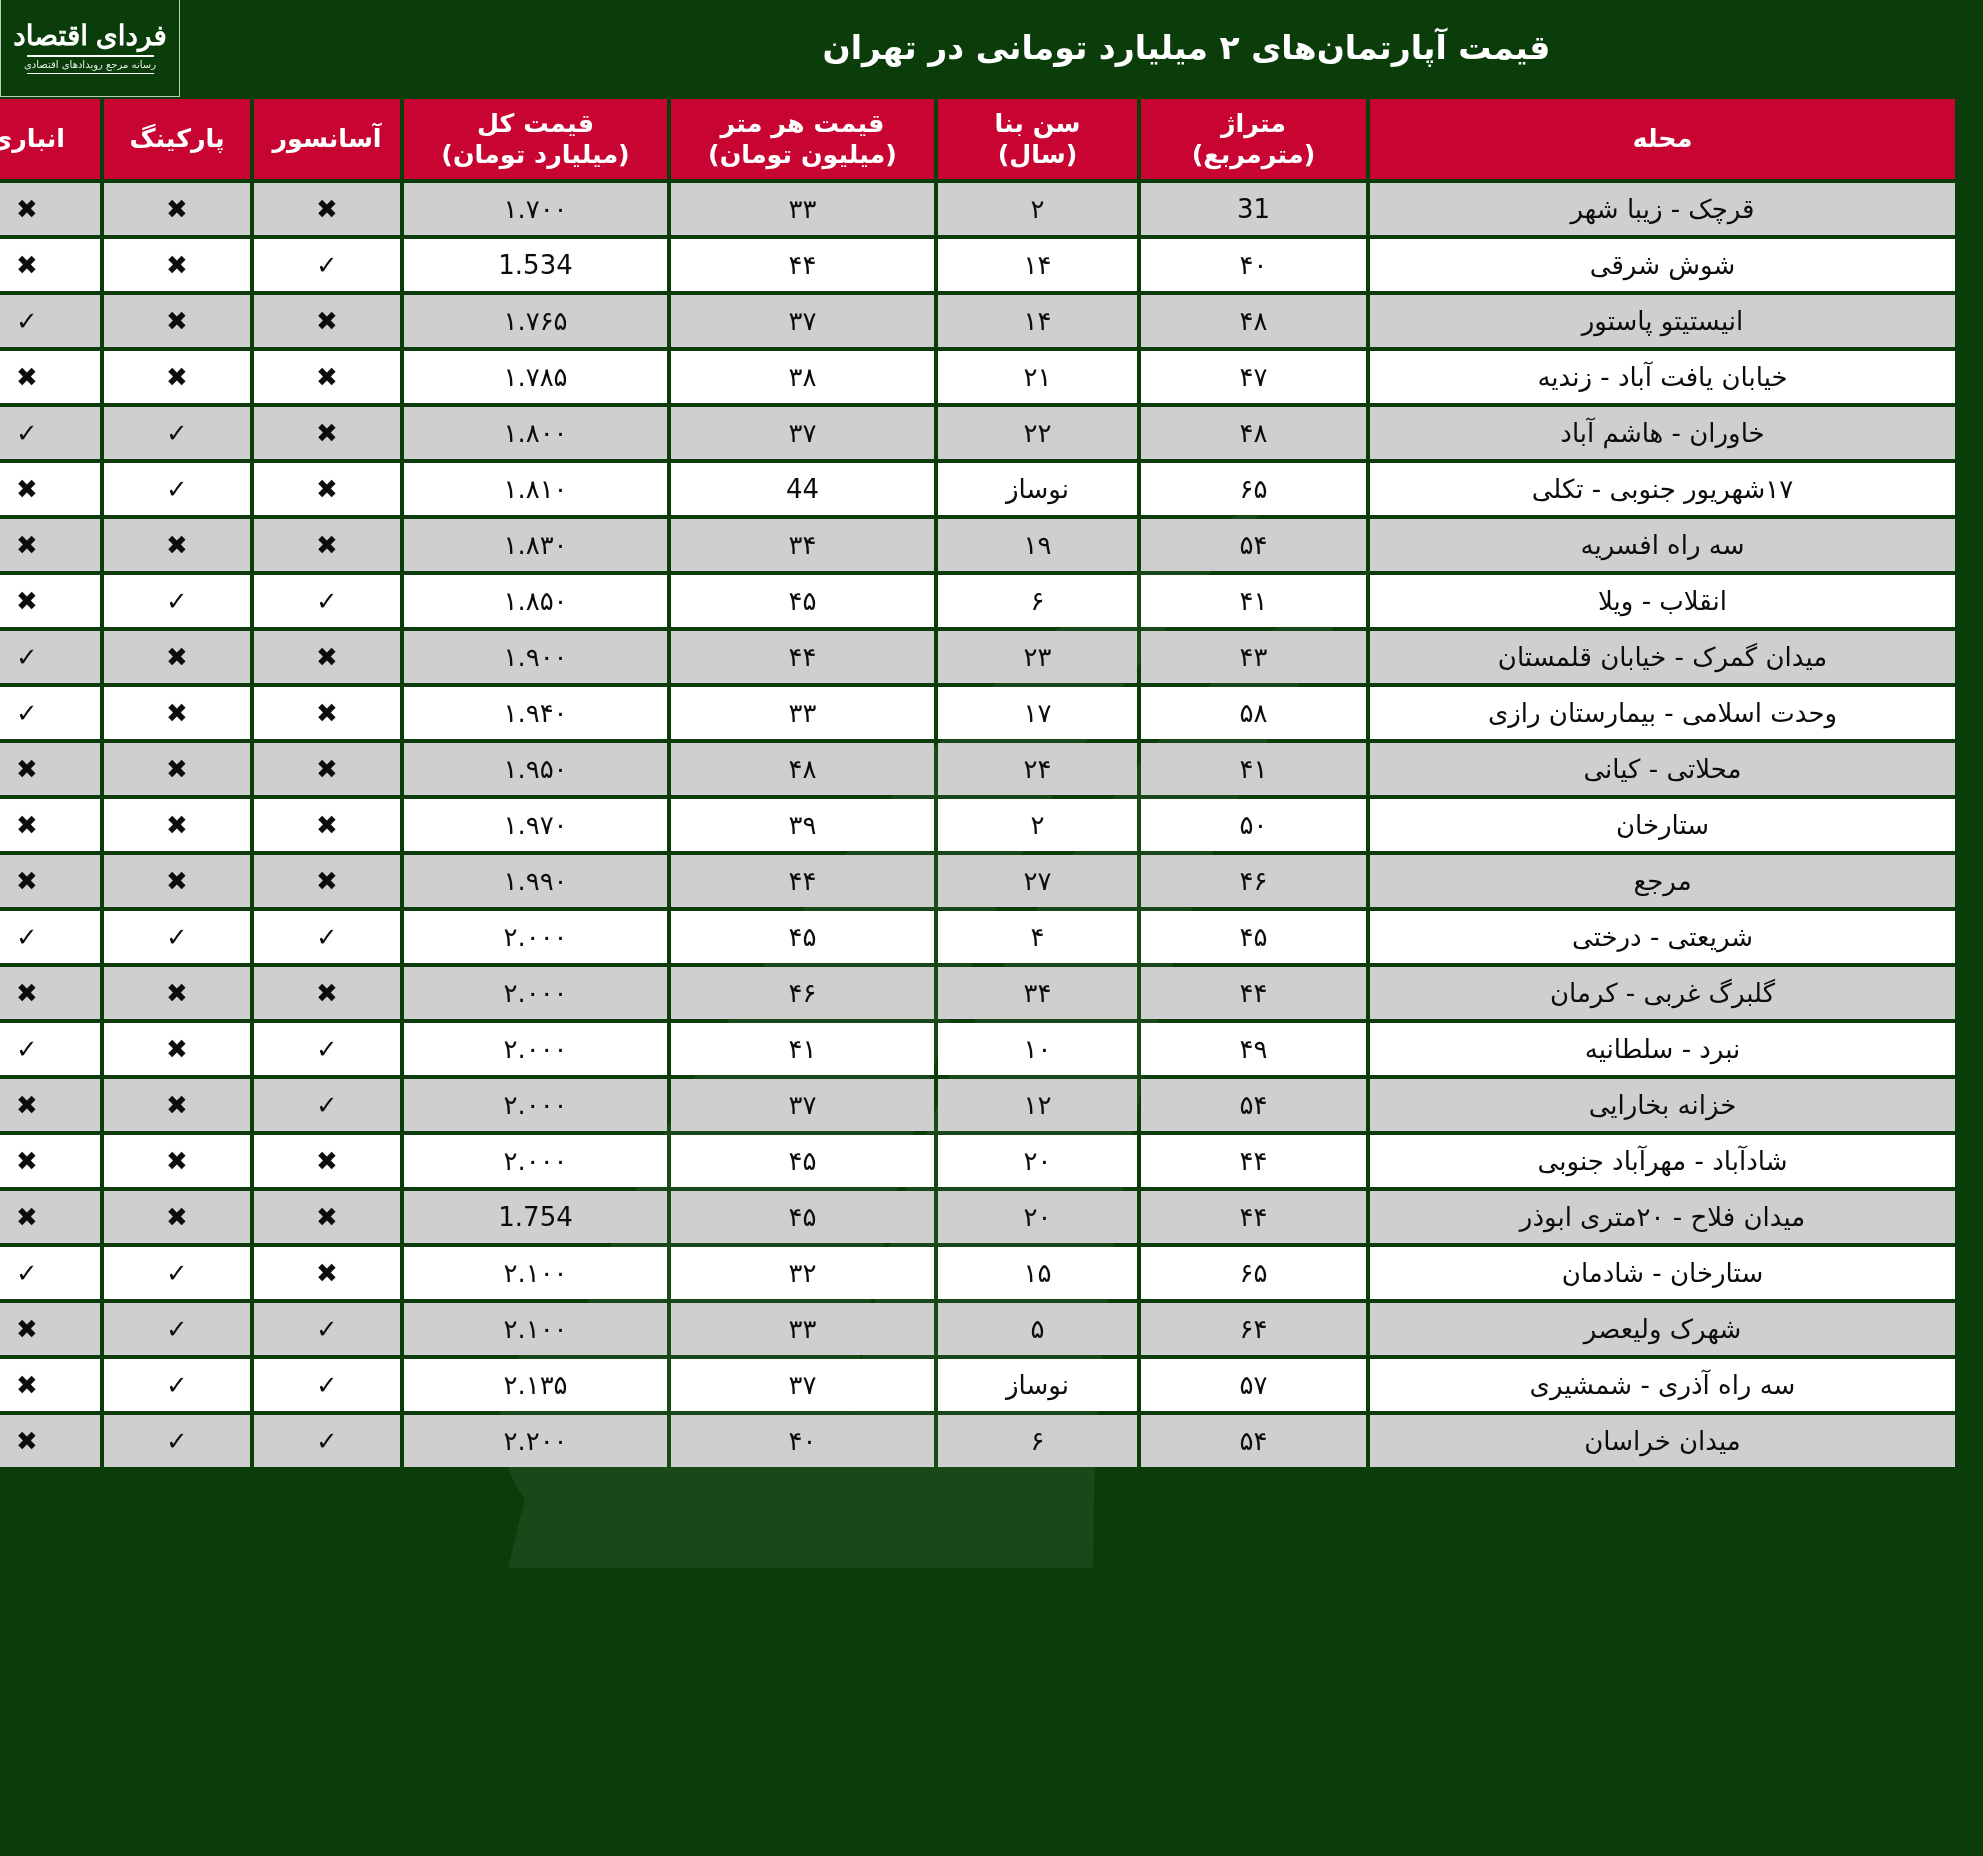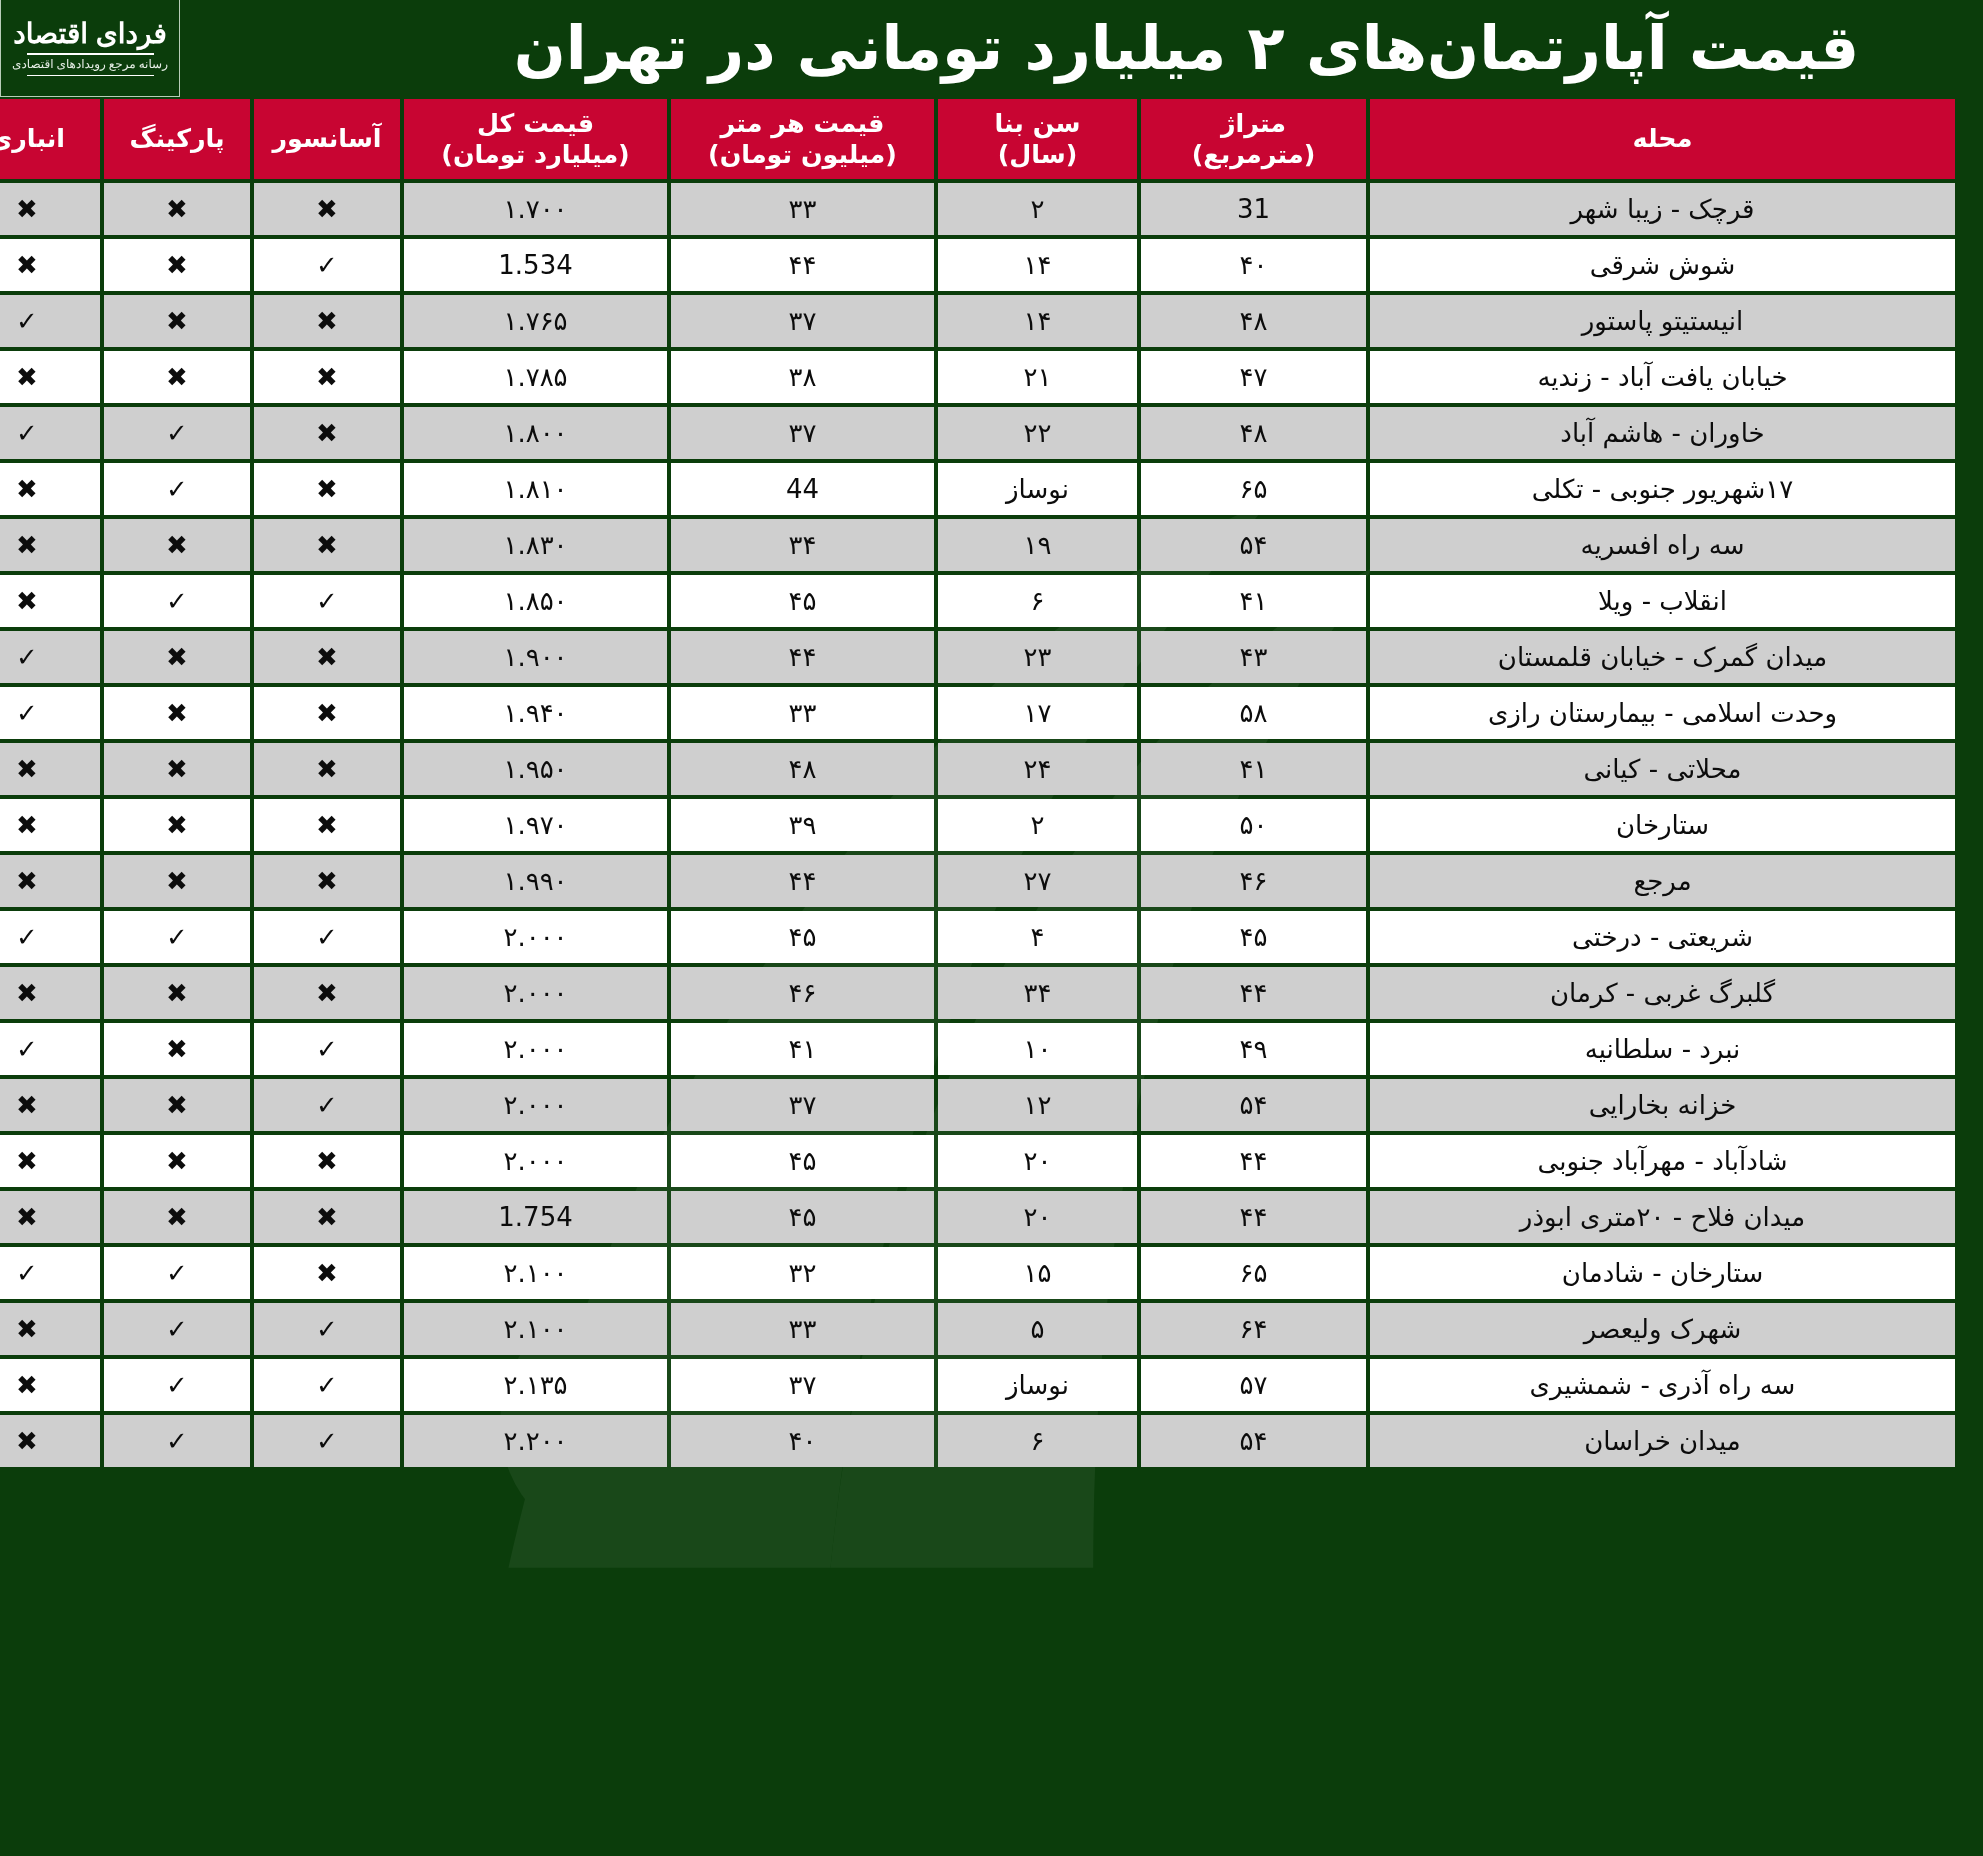--- a/index.html
+++ b/index.html
@@ -41,21 +41,21 @@
     display: flex;
     flex-direction: row-reverse;
     align-items: center;
     justify-content: flex-start;
     padding: 0 0 0 0;
   }
   .headline {
     flex: 1;
     text-align: center;
     color: #ffffff;
-    font-size: 61px;
+    font-size: 33px;
     font-weight: bold;
     letter-spacing: 0px;
     line-height: 95px;
     padding-right: 34px;
     padding-left: 203px;
     white-space: nowrap;
     font-family: "DejaVu Sans", "Liberation Sans", sans-serif;
   }
   .logo-box {
     width: 180px;
@@ -79,24 +79,23 @@
     white-space: nowrap;
   }
   .logo-rule {
     width: 127px;
     height: 1.7px;
     background: #ffffff;
     margin: 3.4px 0 2.5px 0;
   }
   .logo-sub {
     color: #e6eee6;
-    font-size: 12px;
+    font-size: 10px;
     letter-spacing: 0.4px;
     white-space: nowrap;
-    font-family: Liberation Serif, serif;
   }
   .logo-rule2 {
     width: 127px;
     height: 1.7px;
     background: #ffffff;
     margin: 2.5px 0 0 0;
   }
 
   
   .table-wrap {

